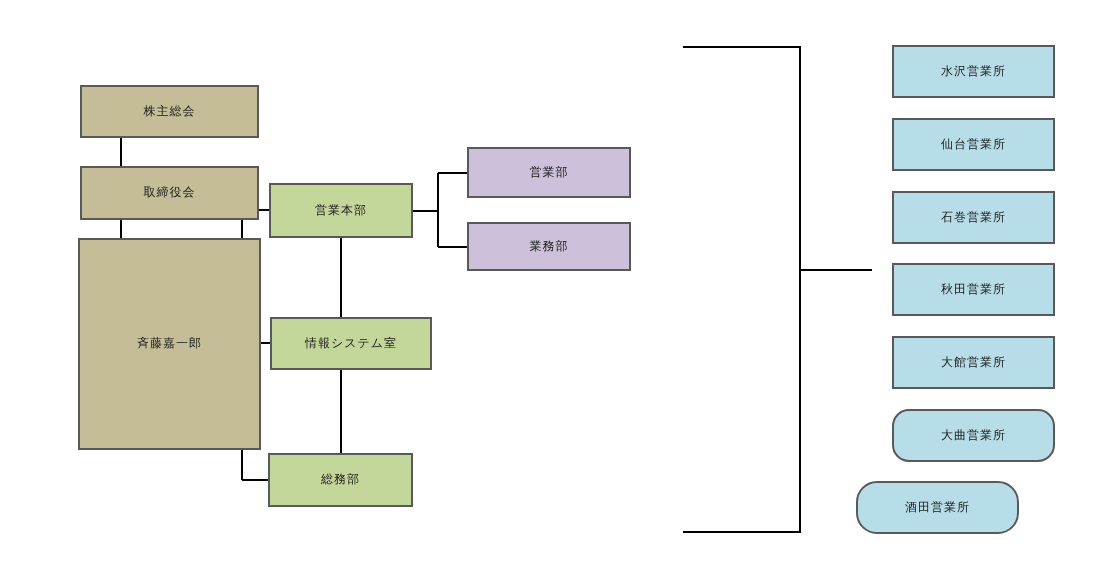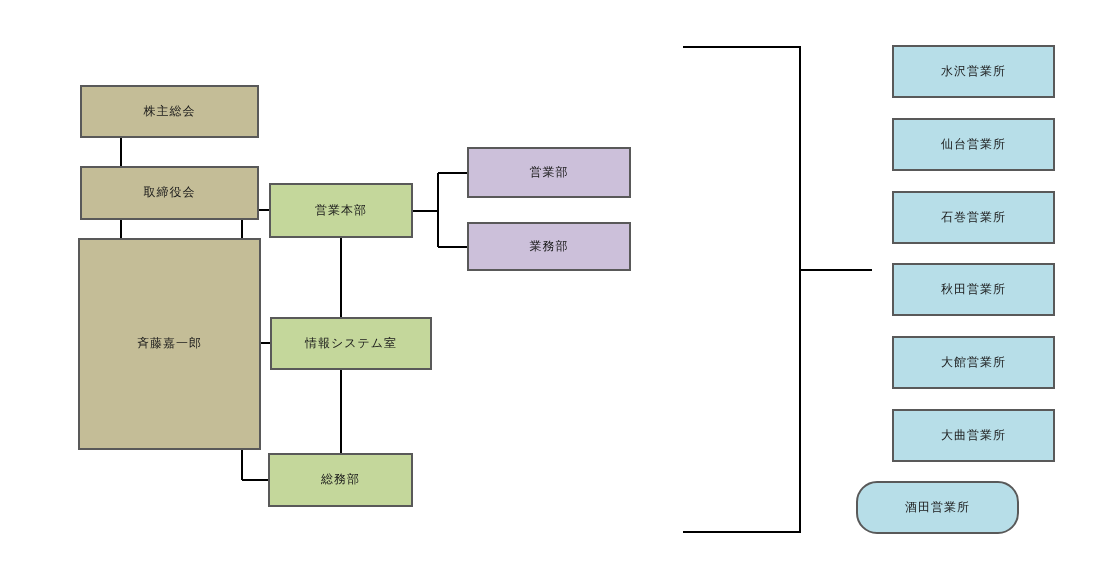--- a/index.html
+++ b/index.html
@@ -58,21 +58,21 @@
   .div-0     { left: 269px; top: 183px; width: 144px; height: 55px; }
   .div-1     { left: 270px; top: 317px; width: 162px; height: 53px; }
   .div-2     { left: 268px; top: 453px; width: 145px; height: 54px; }
   .dept-0    { left: 467px; top: 147px; width: 164px; height: 51px; }
   .dept-1    { left: 467px; top: 222px; width: 164px; height: 49px; }
   .office-0  { left: 892px; top: 45px;  width: 163px; height: 53px; }
   .office-1  { left: 892px; top: 118px; width: 163px; height: 53px; }
   .office-2  { left: 892px; top: 191px; width: 163px; height: 53px; }
   .office-3  { left: 892px; top: 263px; width: 163px; height: 53px; }
   .office-4  { left: 892px; top: 336px; width: 163px; height: 53px; }
-  .office-5  { left: 892px; top: 409px; width: 163px; height: 53px; }
+  .office-5  { left: 892px; top: 409px; width: 163px; height: 53px; border-radius: 17px; }
   .office-6  { left: 856px; top: 481px; width: 163px; height: 53px; border-radius: 21px; }
 </style>
 </head>
 <body>
 
 <div class="canvas">
 
   <svg class="connectors" viewBox="0 0 1114 583" xmlns="http://www.w3.org/2000/svg">
 
     <line x1="121" y1="138" x2="121" y2="166"></line>

